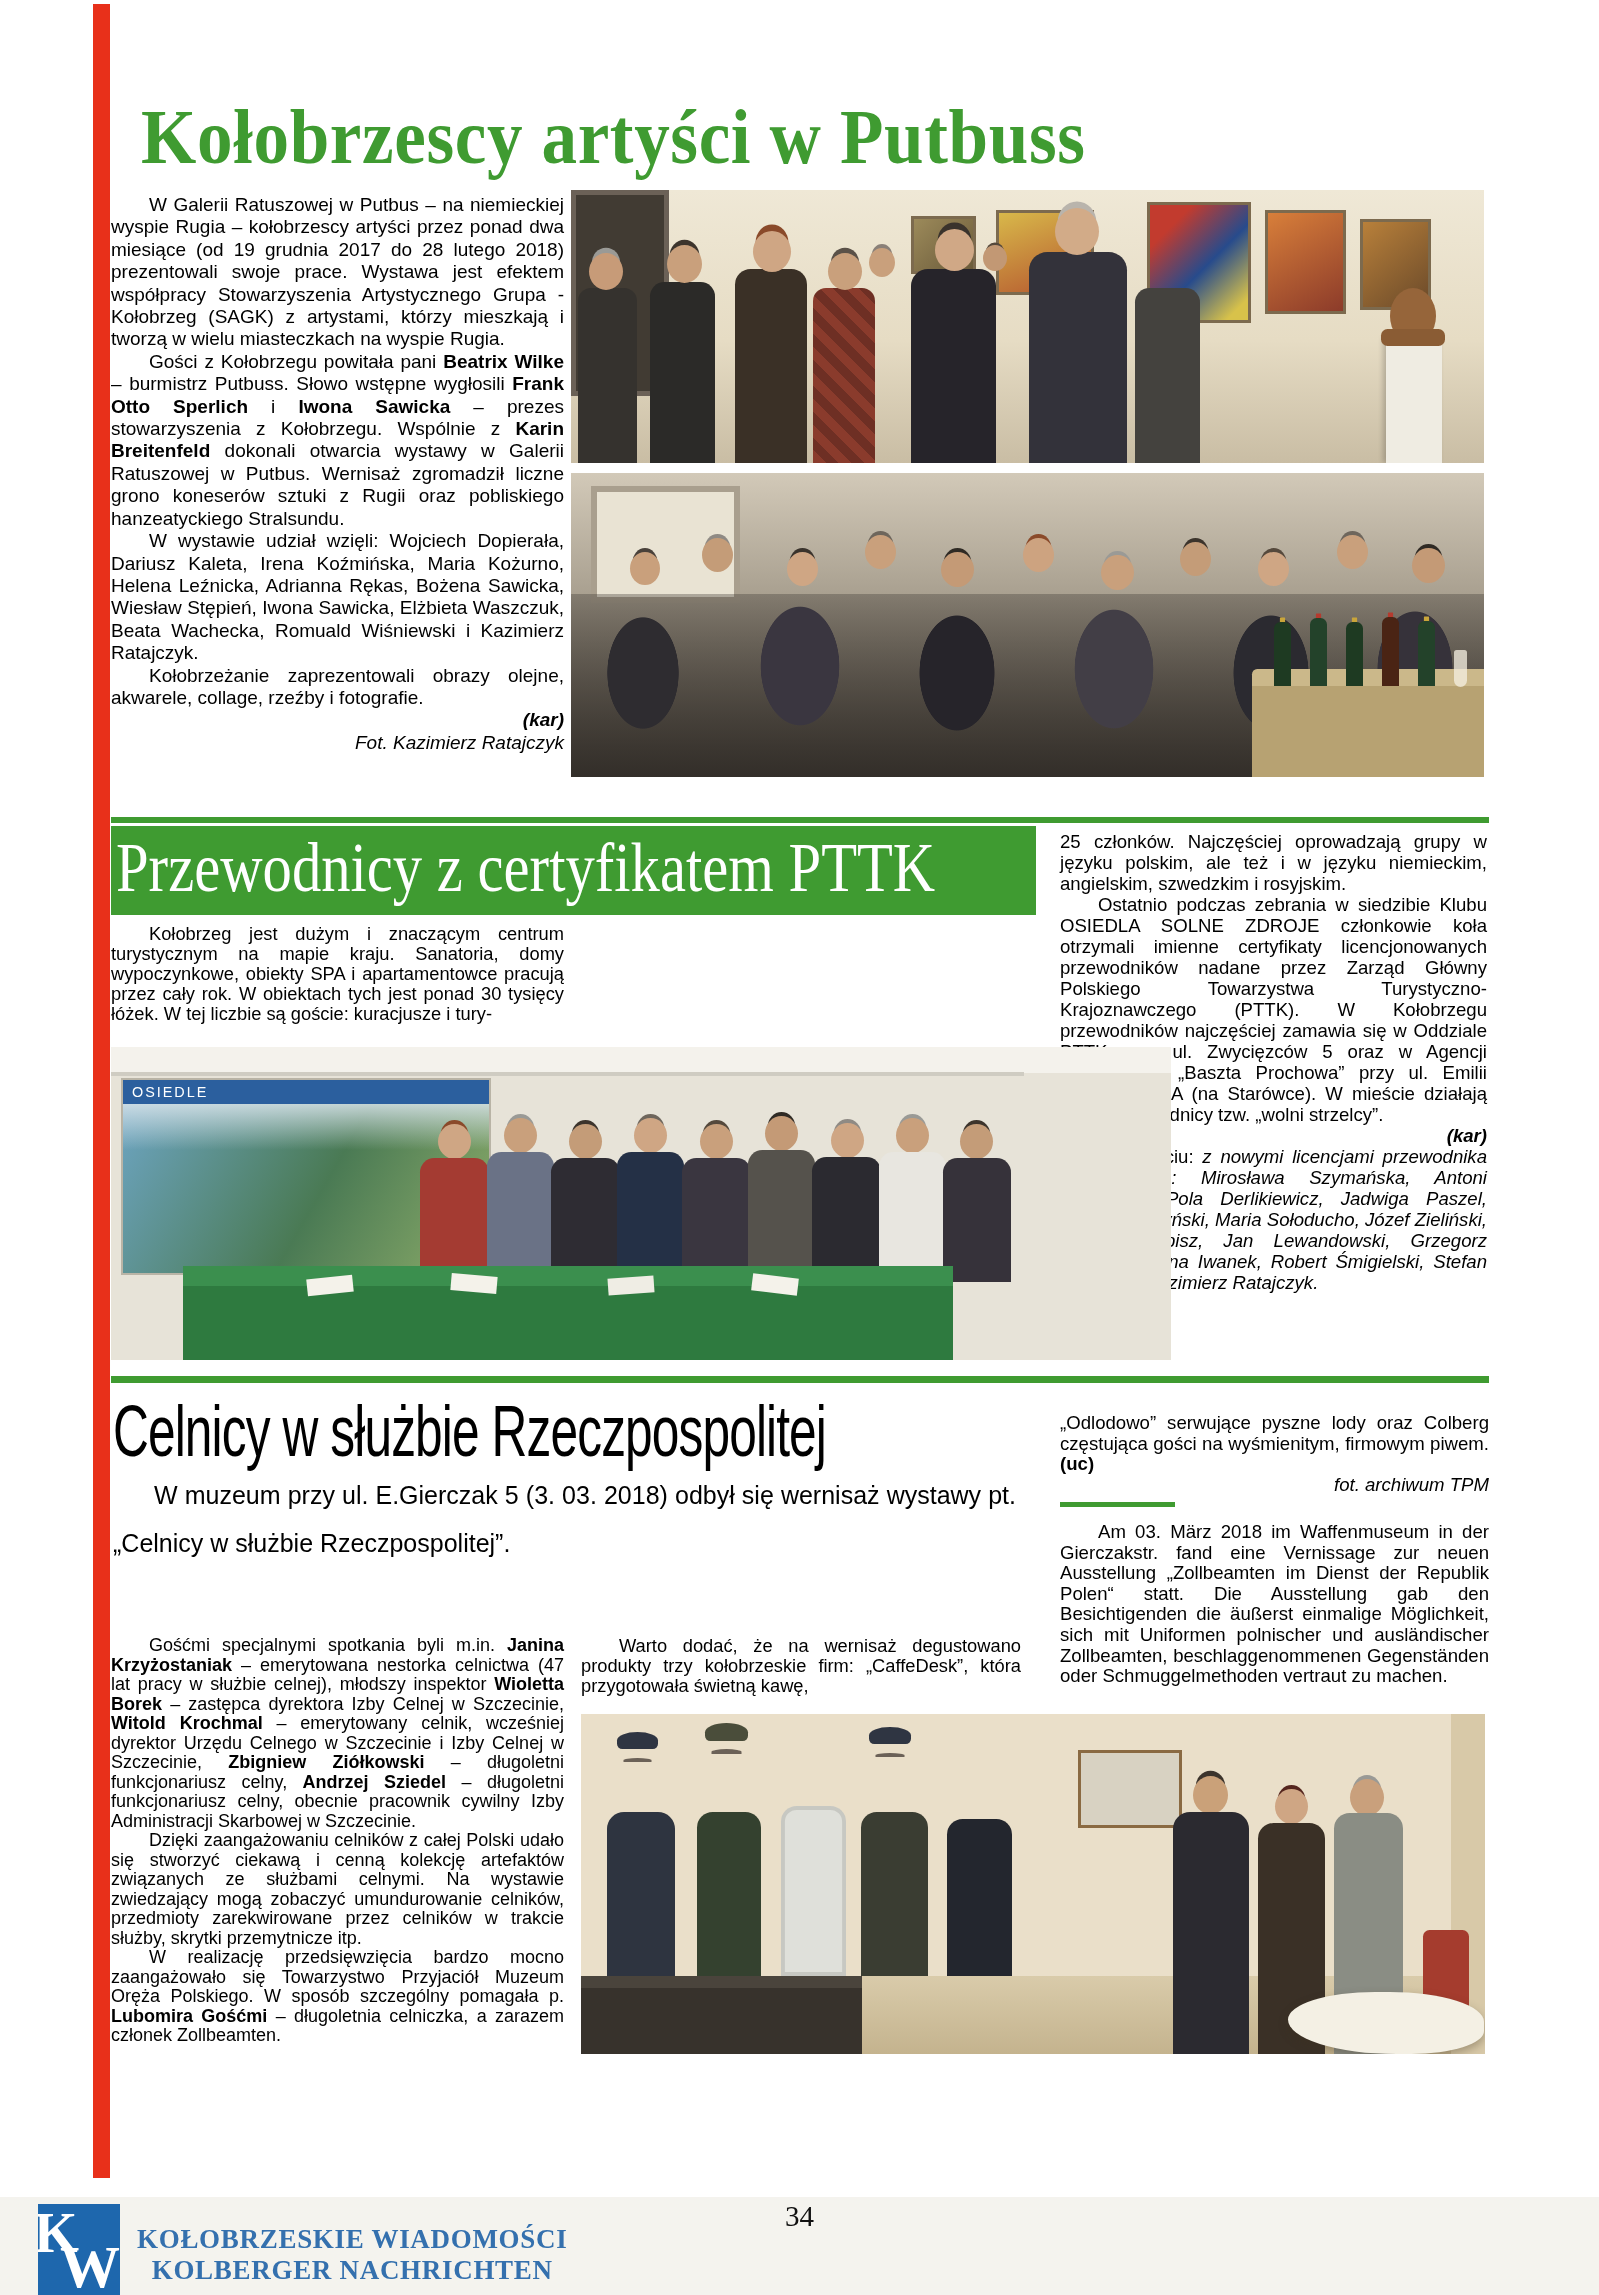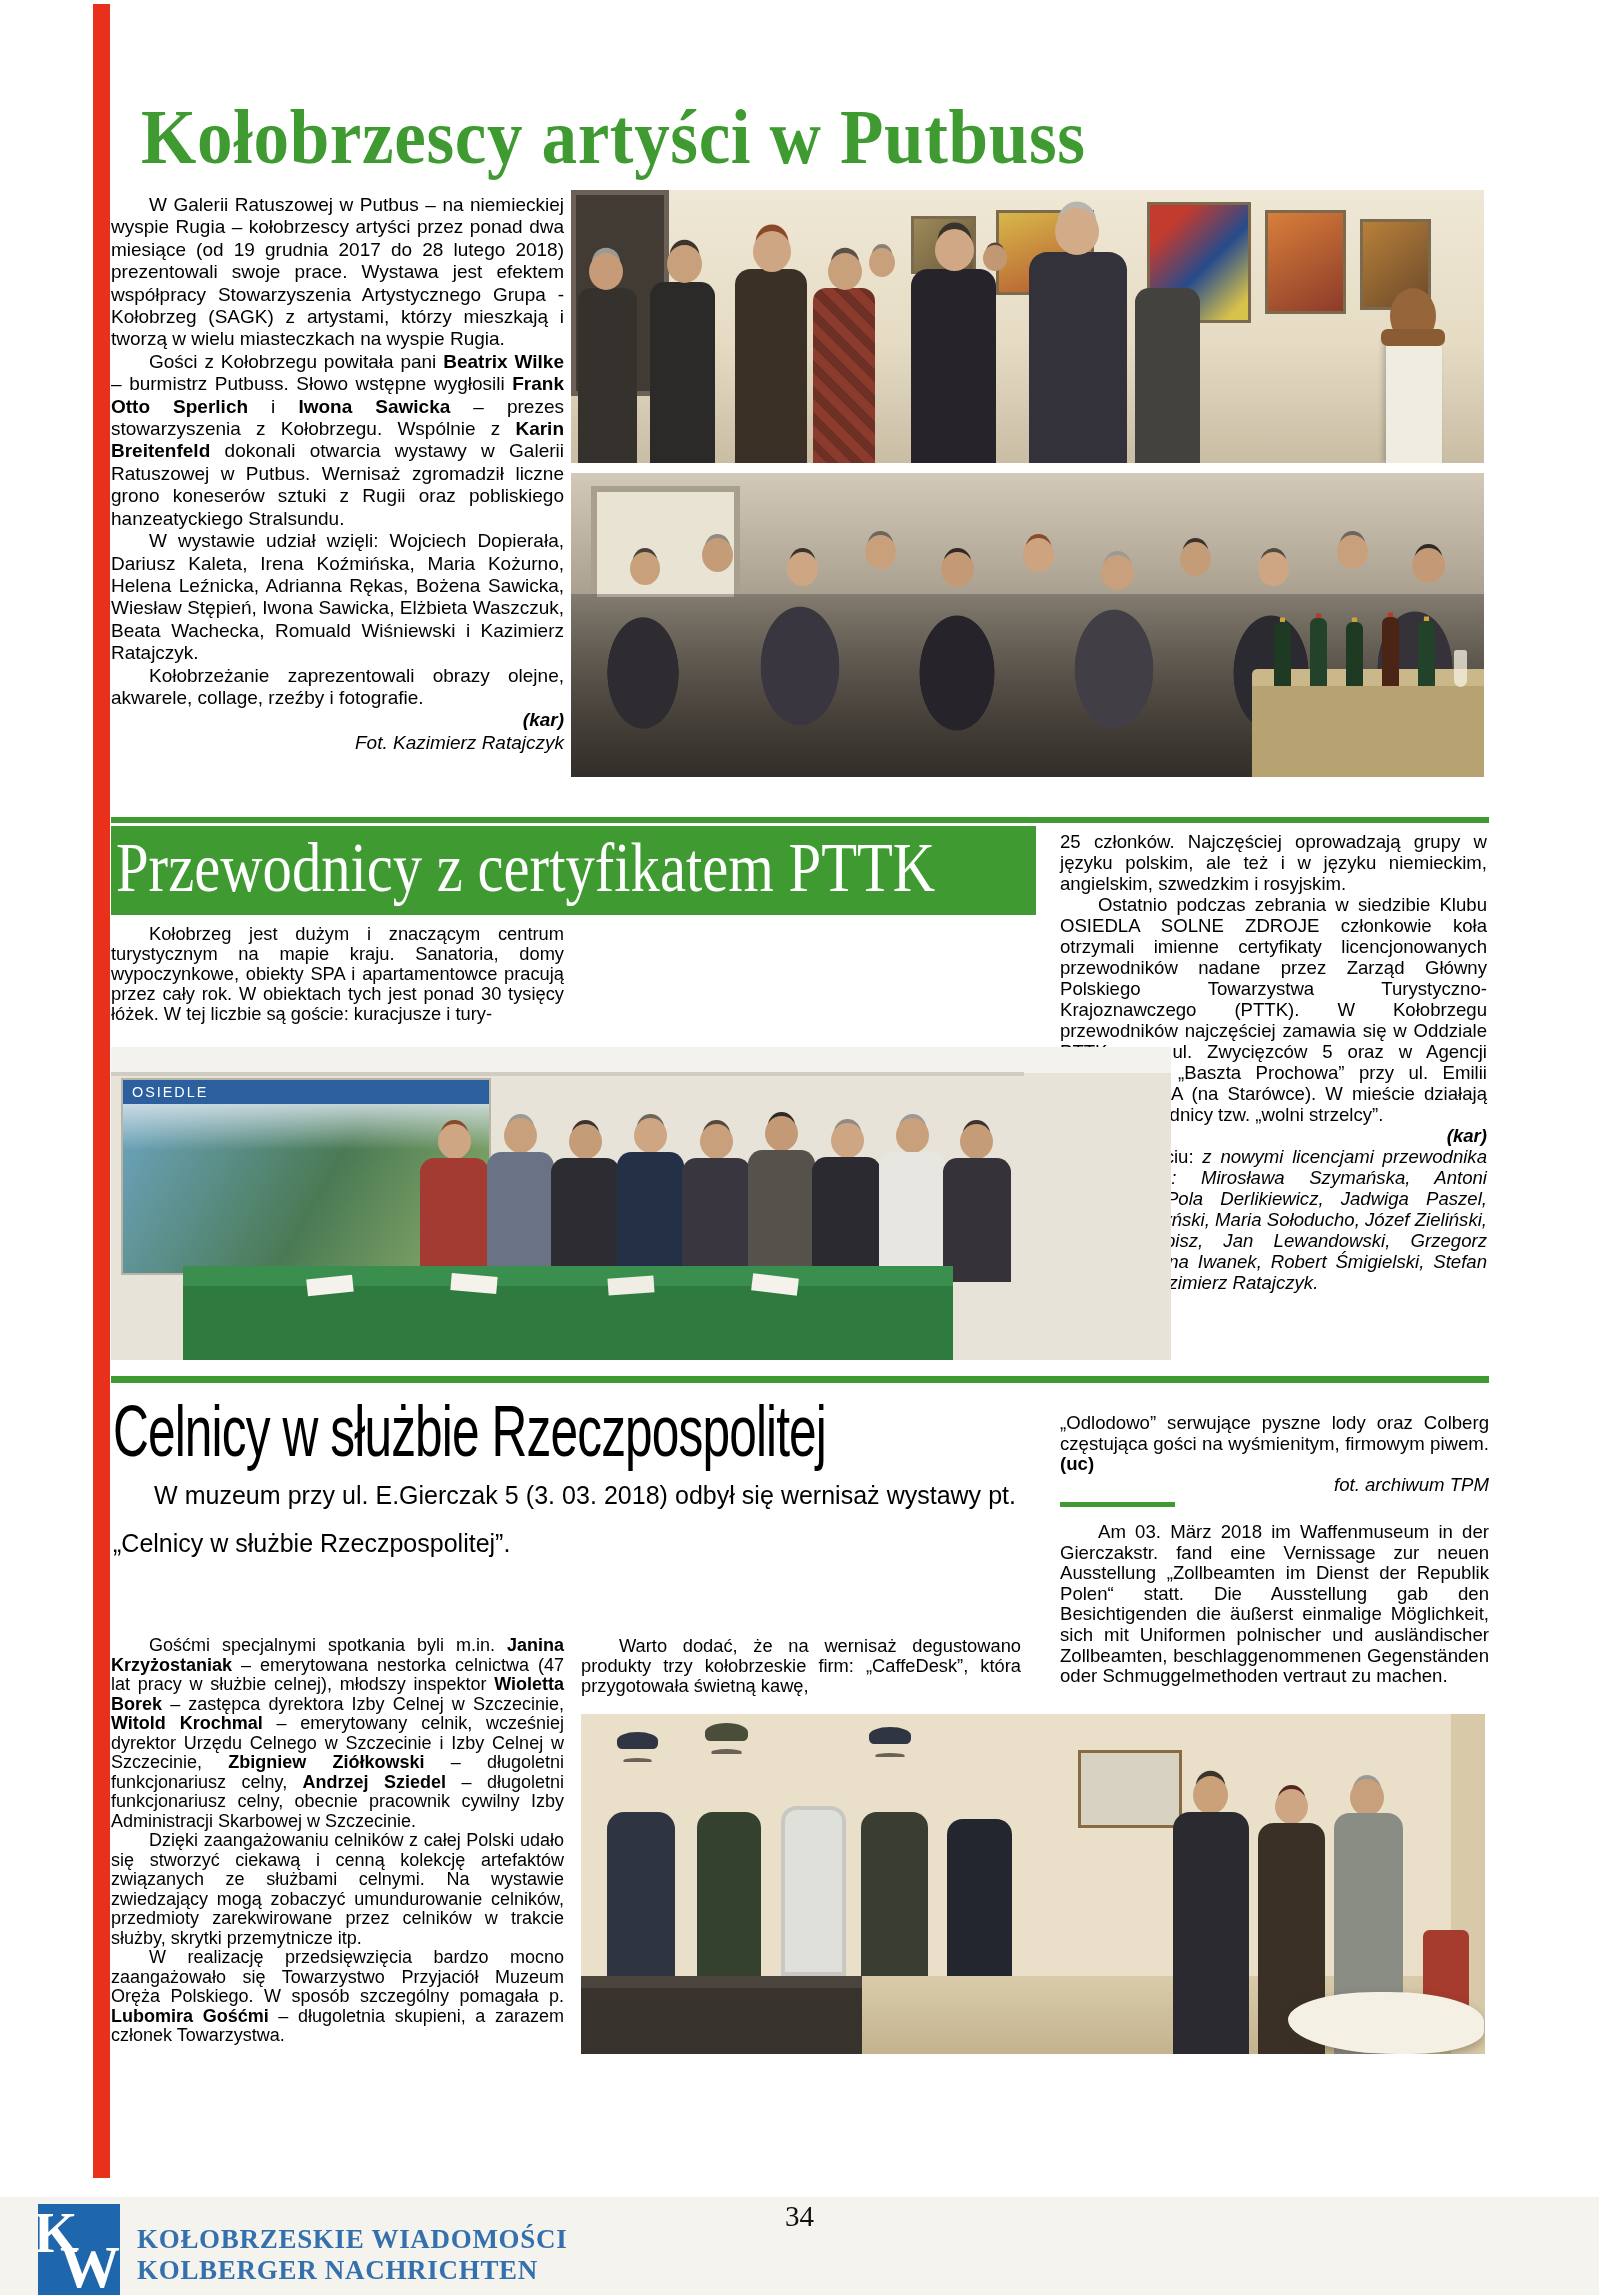--- a/index.html
+++ b/index.html
@@ -151,21 +151,21 @@
   <div class="abs green-rule" style="left:111px;top:1376px;width:1378px;height:6.5px;"></div>
 
   <div class="abs" style="left:113px;top:1389px;font-size:73px;font-weight:400;white-space:nowrap;
               transform:scaleX(0.68);transform-origin:left top;letter-spacing:-1.3px;">Celnicy w służbie Rzeczpospolitej</div>
 
   <div class="abs just" style="left:113px;top:1471px;width:903px;font-size:25px;line-height:48px;text-indent:41px;">W muzeum przy ul. E.Gierczak 5 (3. 03. 2018) odbył się  wernisaż wystawy pt. „Celnicy w służbie Rzeczpospolitej”.</div>
 
   <div class="abs body-col just" style="left:111px;top:1636px;width:453px;font-size:18px;line-height:19.5px;">
     <p><span style="">Gośćmi specjalnymi spotkania byli m.in. </span><span style="font-weight:bold;">Janina Krzyżostaniak</span><span style=""> – emerytowana nestorka celnictwa (47 lat pracy w służbie celnej), młodszy inspektor </span><span style="font-weight:bold;">Wioletta Borek</span><span style=""> – zastępca dyrektora Izby Celnej w Szczecinie, </span><span style="font-weight:bold;">Witold Krochmal</span><span style=""> – emerytowany celnik, wcześniej dyrektor Urzędu Celnego w Szczecinie i Izby Celnej w Szczecinie, </span><span style="font-weight:bold;">Zbigniew Ziółkowski</span><span style=""> – długoletni funkcjonariusz celny,  </span><span style="font-weight:bold;">Andrzej Sziedel</span><span style=""> – długoletni  funkcjonariusz  celny, obecnie pracownik cywilny Izby Administracji Skarbowej w Szczecinie.</span></p>
     <p>Dzięki zaangażowaniu celników z całej Polski  udało się stworzyć ciekawą i cenną kolekcję artefaktów  związanych ze służbami celnymi. Na wystawie zwiedzający mogą zobaczyć umundurowanie celników, przedmioty zarekwirowane przez celników w trakcie służby,  skrytki  przemytnicze itp.</p>
-    <p><span style="">W realizację przedsięwzięcia bardzo mocno zaangażowało się Towarzystwo Przyjaciół Muzeum Oręża Polskiego. W sposób szczególny pomagała p. </span><span style="font-weight:bold;">Lubomira Gośćmi</span><span style=""> – długoletnia skupieni, a zarazem członek Towarzystwa.</span></p>
+    <p><span style="">W realizację przedsięwzięcia bardzo mocno zaangażowało się Towarzystwo Przyjaciół Muzeum Oręża Polskiego. W sposób szczególny pomagała p. </span><span style="font-weight:bold;">Lubomira Gośćmi</span><span style=""> – długoletnia celniczka, a zarazem członek Zollbeamten.</span></p>
   </div>
 
   <div class="abs body-col just" style="left:581px;top:1636px;width:440px;font-size:18.3px;line-height:20px;">
     <p>Warto dodać, że na wernisaż degustowano produkty  trzy kołobrzeskie firm: „CaffeDesk”, która przygotowała świetną kawę,</p>
   </div>
 
   <div class="abs body-col just" style="left:1060px;top:1413px;width:429px;font-size:18.6px;line-height:20.6px;">
     <p class="noind"><span style="">„Odlodowo” serwujące pyszne lody oraz Colberg częstująca gości na  wyśmienitym, firmowym piwem.  </span><span style="font-weight:bold;margin-top:45px;">(uc)</span></p>
     <p class="credit">fot.  archiwum TPM</p>
   </div>
@@ -199,21 +199,21 @@
     <div class="fg" style="left:707px;top:278px;width:196px;height:62px;background:#f4f0e4;border-radius:48% 52% 40% 60%;box-shadow:0 3.9px 9.2px rgba(60,50,30,.35);"></div>
   </div>
 
   <div class="abs" style="left:0;top:2197px;width:1600px;height:98px;background:#f4f3ee;"></div>
 
   <div class="abs" style="left:38px;top:2204px;width:82px;height:92px;background:#1e67ad;overflow:hidden;">
     <span class="serif" style="position:absolute;left:-3.9px;top:-2.6px;color:#ffffff;font-size:56px;font-weight:bold;">K</span>
     <span class="serif" style="position:absolute;left:22px;top:29px;color:#ffffff;font-size:60px;font-weight:bold;">W</span>
   </div>
 
-  <div class="abs serif" style="left:137px;top:2224px;color:#3470ae;font-weight:bold;font-size:27px;line-height:31px;letter-spacing:0.7px;">
+  <div class="abs serif" style="left:137px;top:2224px;color:#3470ae;font-weight:bold;font-size:27px;line-height:31px;letter-spacing:0.7px;text-align:center;">
     <div>KOŁOBRZESKIE WIADOMOŚCI</div>
     <div>KOLBERGER NACHRICHTEN</div>
   </div>
 
   <div class="abs serif" style="left:759px;top:2200px;width:81px;text-align:center;font-size:29px;color:#111;">34</div>
 
 </div>
 
 
 </body></html>

